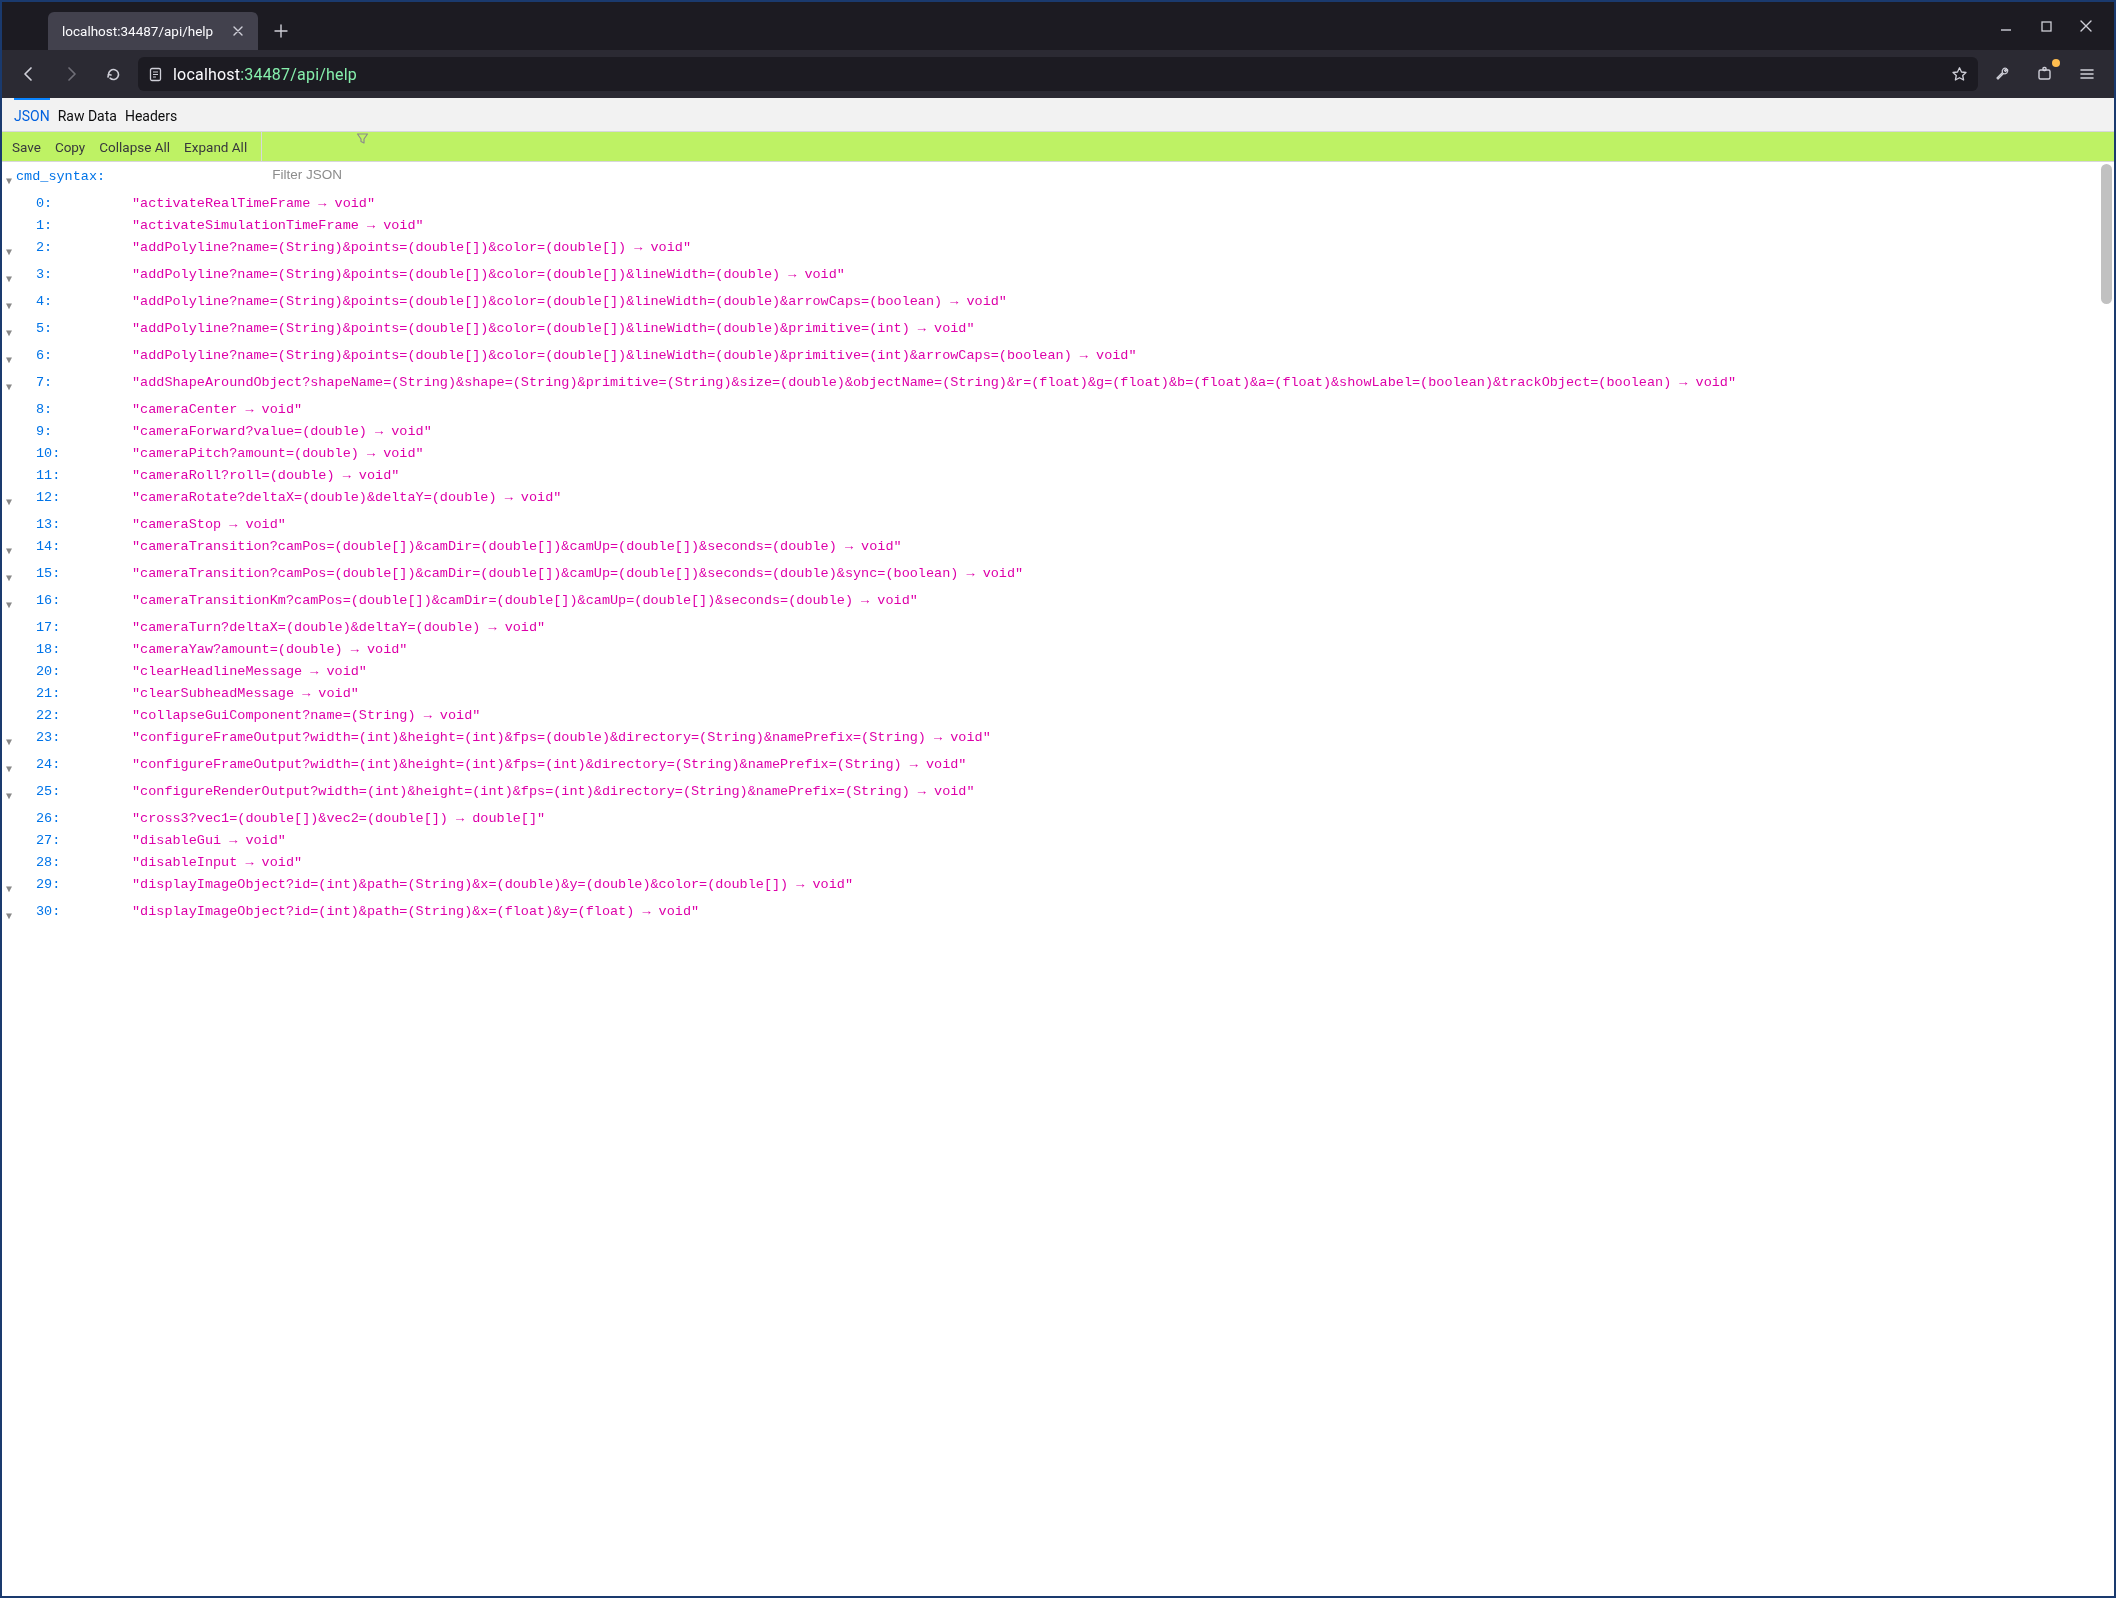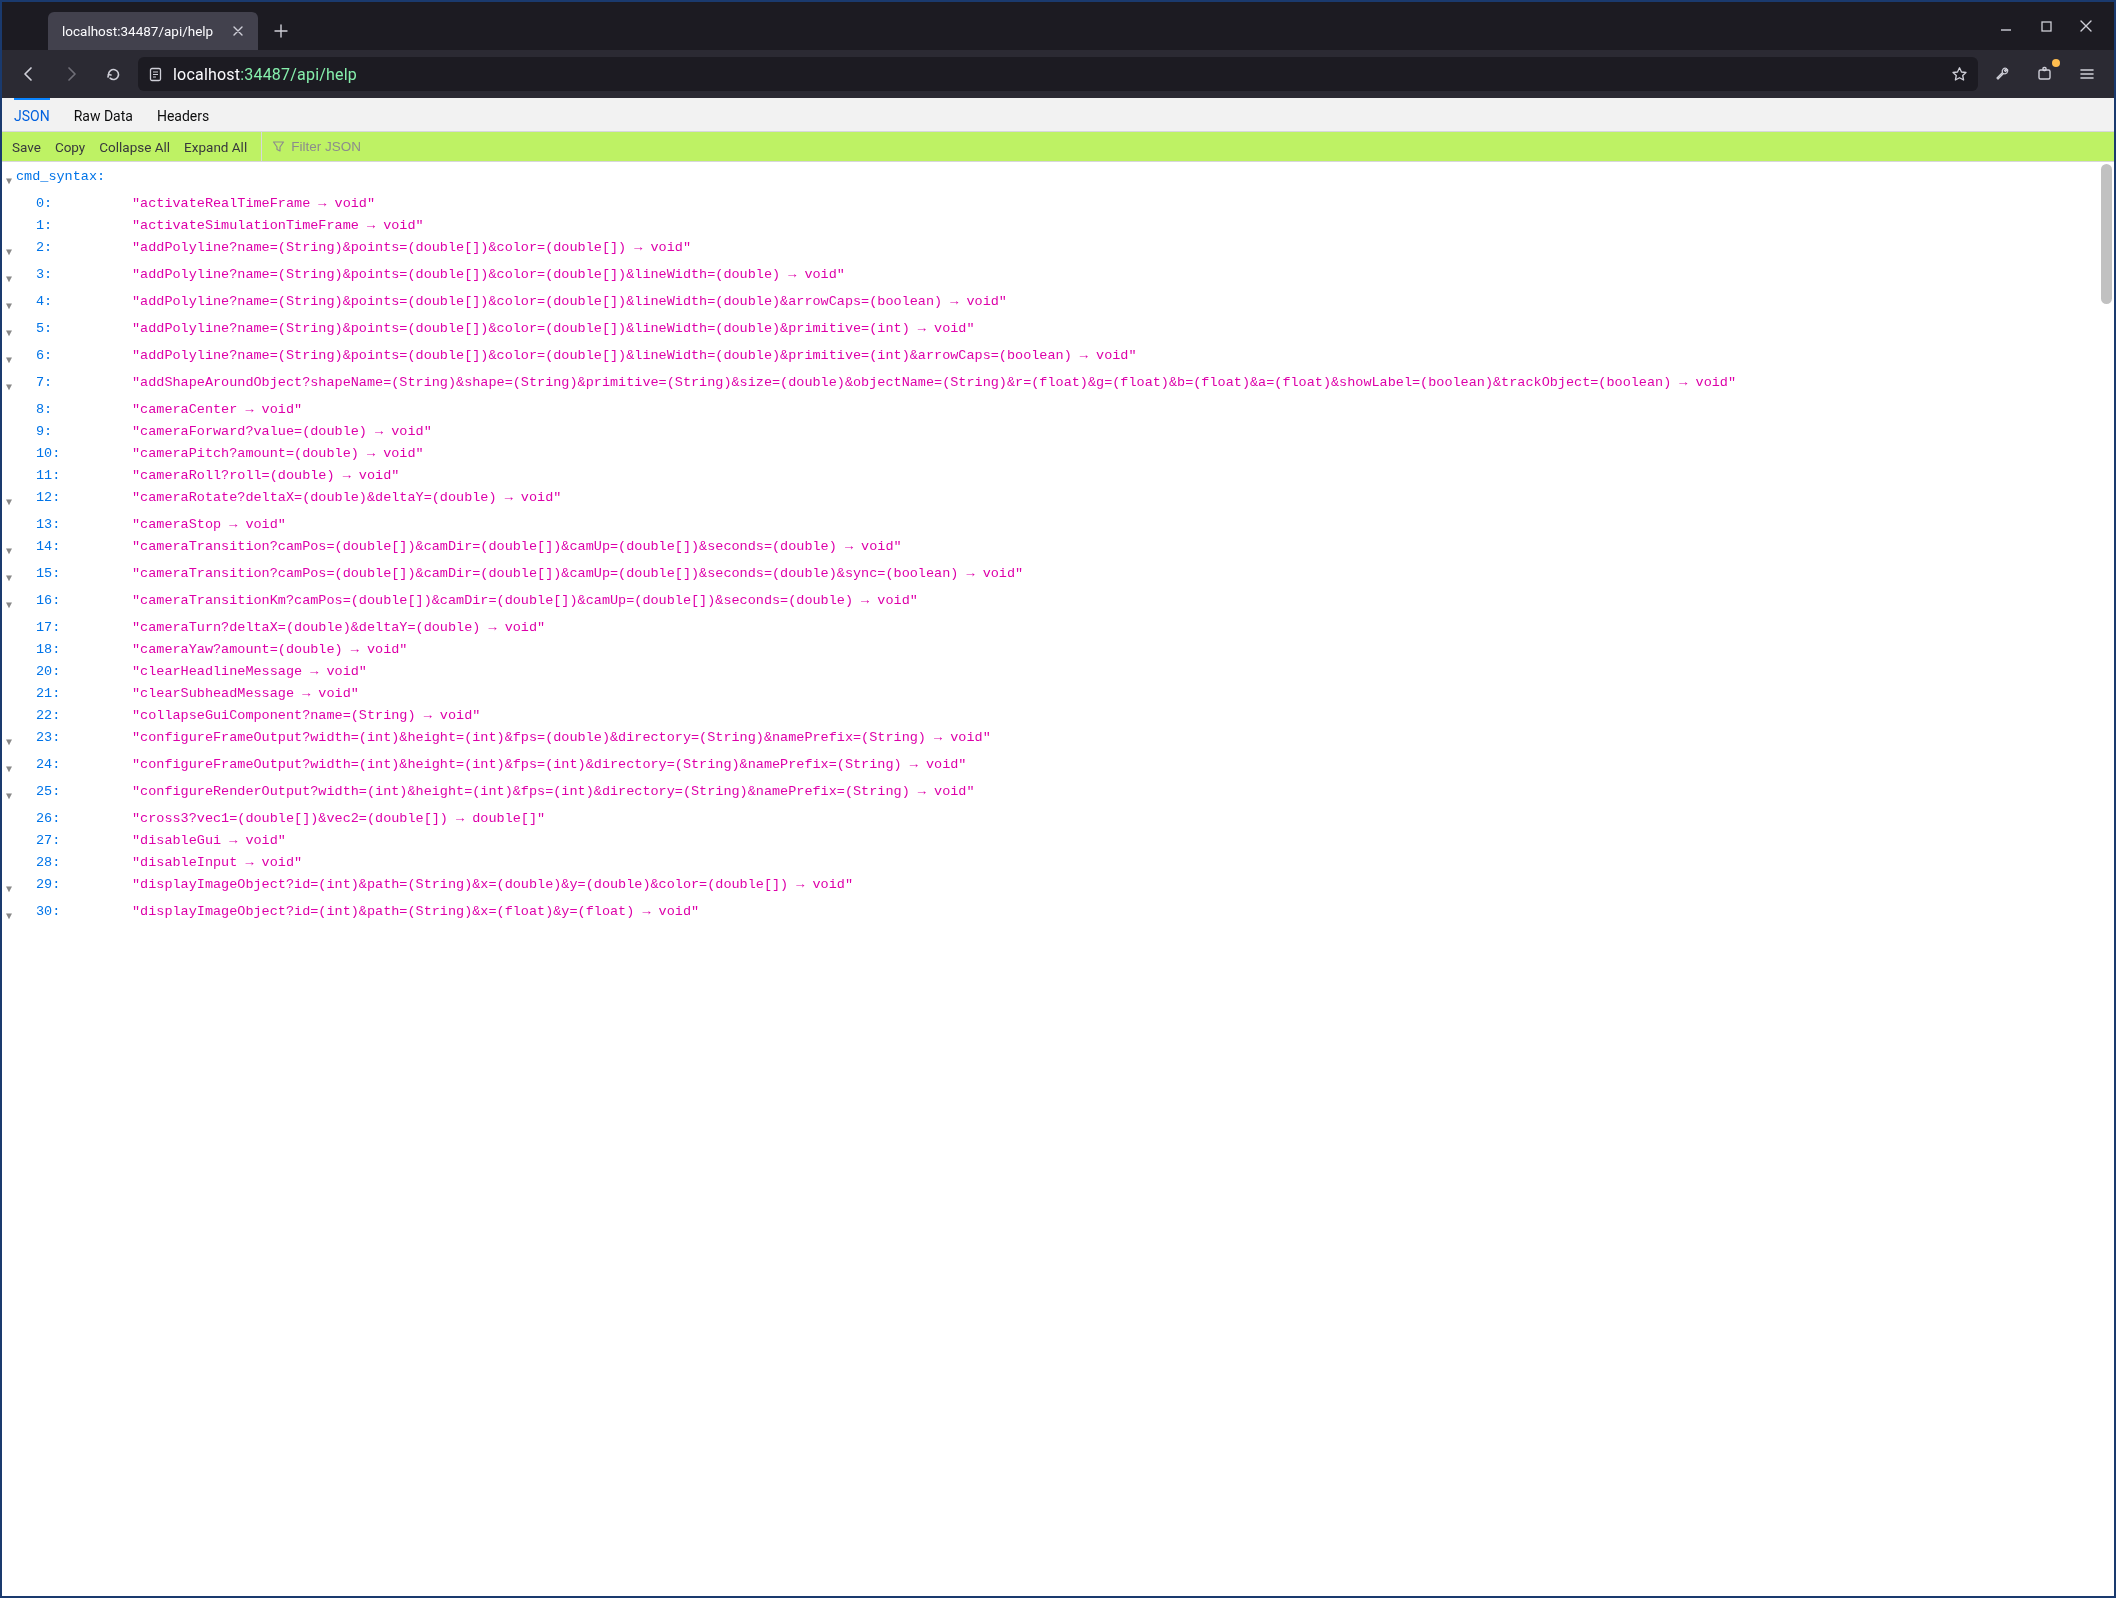--- a/index.html
+++ b/index.html
@@ -22,28 +22,28 @@
   .tool-icon.disabled { color: #6f6e77; }
   .urlbar { flex: 1; height: 34px; background: #1c1b22; border-radius: 6px; display: flex; align-items: center; padding: 0 10px; color: #fbfbfe; font-size: 16px; gap: 10px; }
   .urlbar .page-icon { color: #cfcfd8; display:flex; }
   .urlbar .url-text { flex: 1; letter-spacing: 0.2px; }
   .urlbar .dim { color: #86efac; }
   .urlbar .star { color: #cfcfd8; display:flex; }
   .ext-badge { position: relative; }
   .ext-badge::after { content:""; position:absolute; top:2px; right:2px; width:8px; height:8px; background:#ffbd4f; border-radius:50%; }
 
   
-  .viewer-tabs { height: 34px; background: #f2f2f2; border-bottom: 1px solid #d7d7db; display: flex; align-items: stretch; padding: 0 0 0 12px; gap: 24px; font-size: 14px; }
+  .viewer-tabs { height: 34px; background: #f2f2f2; border-bottom: 1px solid #d7d7db; display: flex; align-items: stretch; padding: 0 0 0 12px; gap: 8px; font-size: 14px; }
   .viewer-tab { display: flex; align-items: center; cursor: pointer; border-top: 2px solid transparent; }
   .viewer-tab.active { color: #0060df; border-top-color: #0a84ff; }
 
   
   .actionbar { height: 30px; background: #bef264; border-bottom: 1px solid #d7d7db; display: flex; align-items: center; padding: 0 10px; gap: 14px; font-size: 13.5px; color: #38383d; }
   .actionbar .act { cursor: pointer; }
-  .filter-wrap { display: flex; align-items: center; border-left: 1px solid #d7d7db; height: 100%; padding-left: 10px; gap: 6px; color: #737373; }
+  .filter-wrap { display: flex; align-items: center; border-left: 1px solid #d7d7db; height: 100%; padding-left: 10px; gap: 22px; color: #737373; flex-direction: column; }
   .filter-wrap input { border: none; outline: none; font-size: 13.5px; color: #333; background: transparent; width: 180px; }
   .filter-wrap input::placeholder { color: #8c8c8c; }
 
   
   .tree-scroll { flex: 1; overflow-y: auto; position: relative; }
   .tree { font-family: "Consolas", "Menlo", "Courier New", monospace; font-size: 13.5px; line-height: 22px; padding: 4px 0 8px 0; }
   .row { display: flex; align-items: flex-start; padding-right: 14px; }
   .twisty { width: 14px; text-align: center; color: #888; font-size: 10px; user-select: none; flex-shrink: 0; padding-top: 5px;}
   .key-cell { width: 112px; flex-shrink: 0; display:flex;text-align:center; }
   .indent { display:inline-block; }

